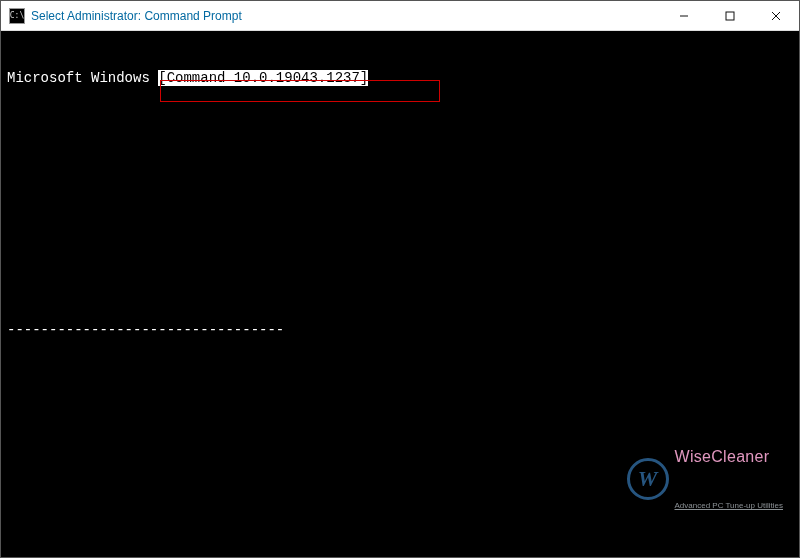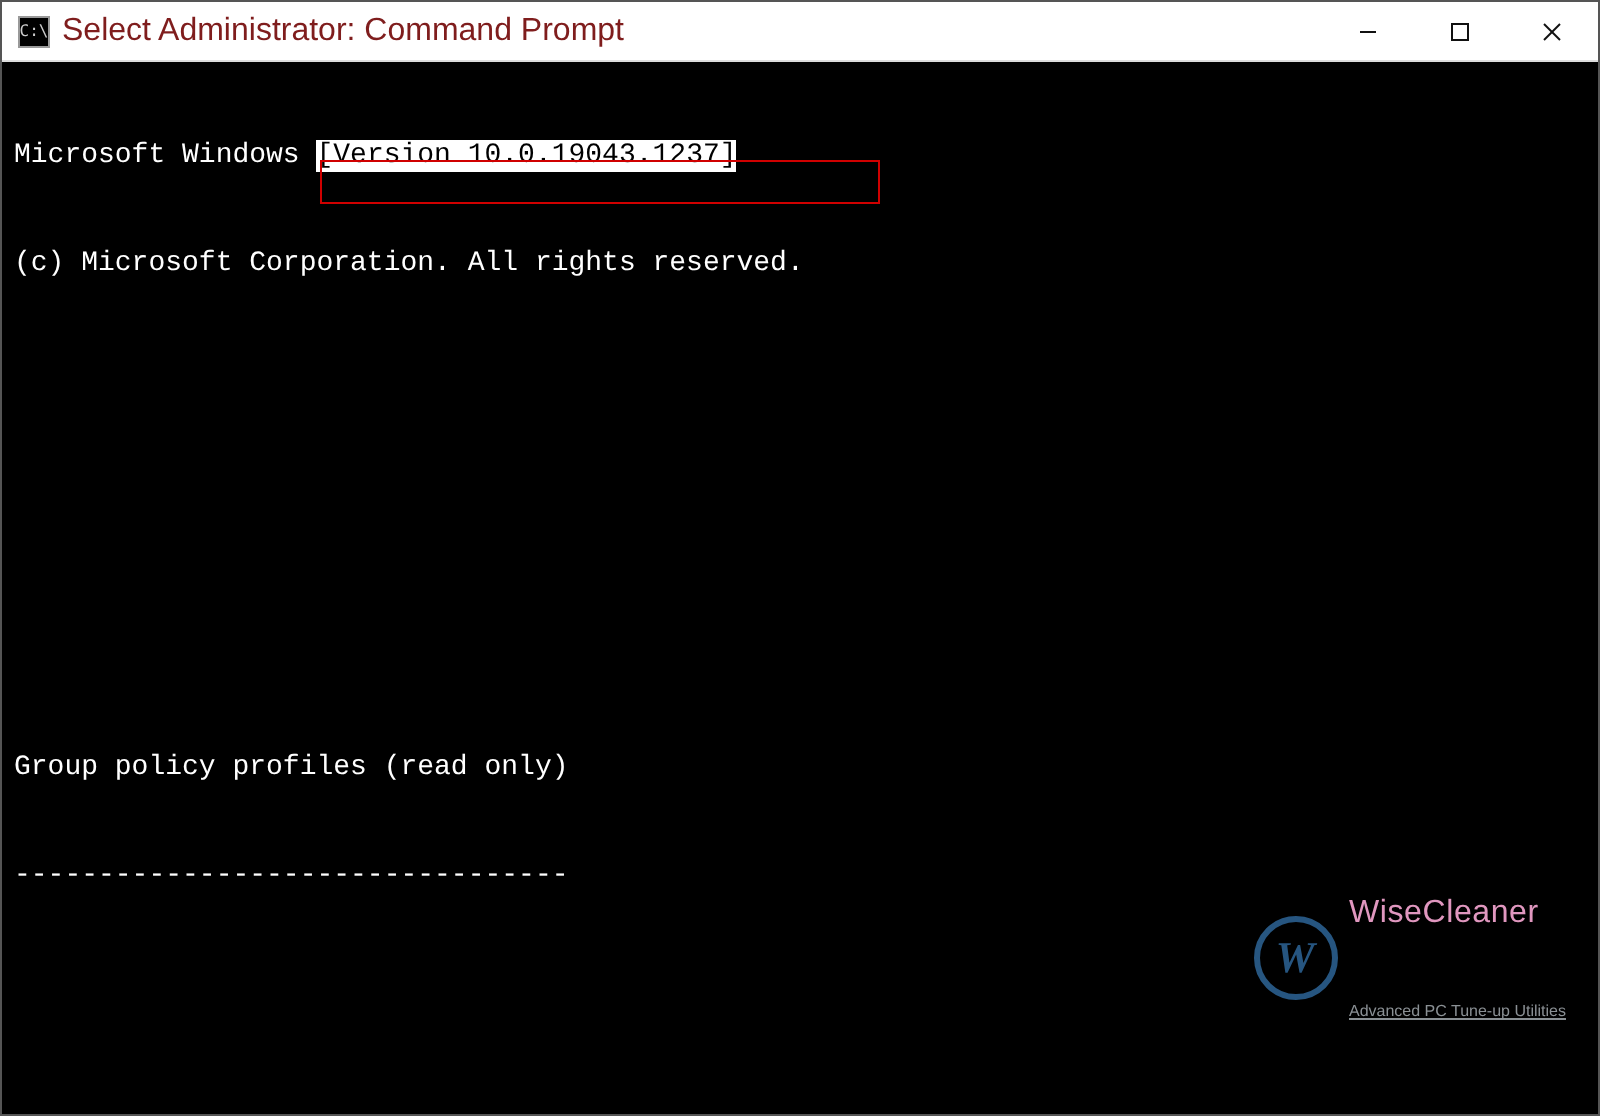--- a/index.html
+++ b/index.html
@@ -25,22 +25,22 @@
     display: inline-flex;
     align-items: center; justify-content: center;
     margin-right: 6px;
     border: 1px solid #999;
   }
   .titlebar .app-icon span {
     color: #ccc;
     font: 8px/1 monospace;
   }
   .titlebar .title {
-    font-size: 16px;
-    color: #7f1d1d;
+    font-size: 12px;
+    color: #0369a1;
     white-space: nowrap;
   }
   .winbtns {
     margin-left: auto;
     display: flex;
     height: 100%;
   }
   .winbtn {
     width: 46px;
     display: flex;
@@ -118,28 +118,26 @@
     <div class="winbtn">
       <svg width="10" height="10">
           <line x1="1" y1="1" x2="9" y2="9" stroke="#111" stroke-width="1"></line>
           <line x1="9" y1="1" x2="1" y2="9" stroke="#111" stroke-width="1"></line>
         </svg>
     </div>
   </div>
 </div>
 
 <div class="console">
-  <div class="line"><span>Microsoft Windows </span><span class="invert">[Version 10.0.19043.1237]</span></div>
-  <div class="line">(c) Microsoft Corporation. All rights reserved.</div>
+  <div class="line"><span>Microsoft Windows </span><span class="invert">[Command 10.0.19043.1237]</span></div>
   <div class="line">&nbsp;</div>
   
   <div class="cmd-box-outer" style="left:159px;top:49px;width:280px;height:22px;"></div>
   <div class="line">&nbsp;</div>
   <div class="line">&nbsp;</div>
-  <div class="line">Group policy profiles (read only)</div>
   <div class="line">---------------------------------</div>
   
   
   
   
 
   
 
   
   <div class="watermark">

